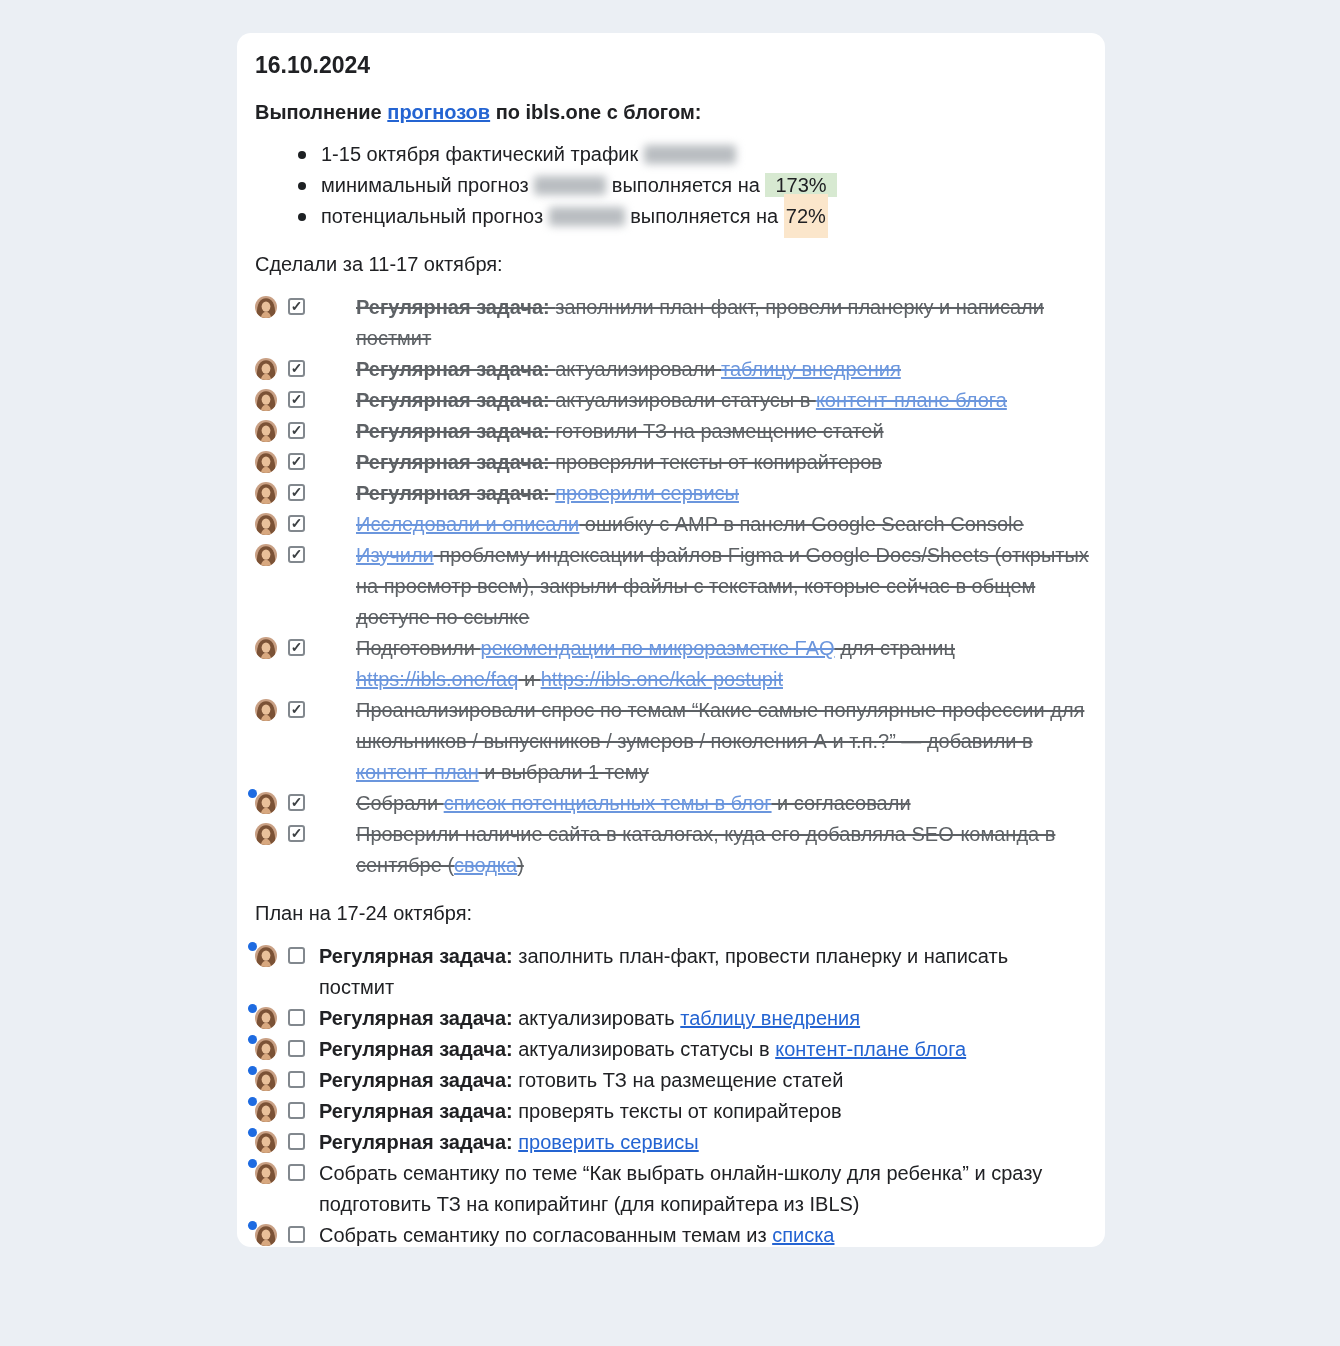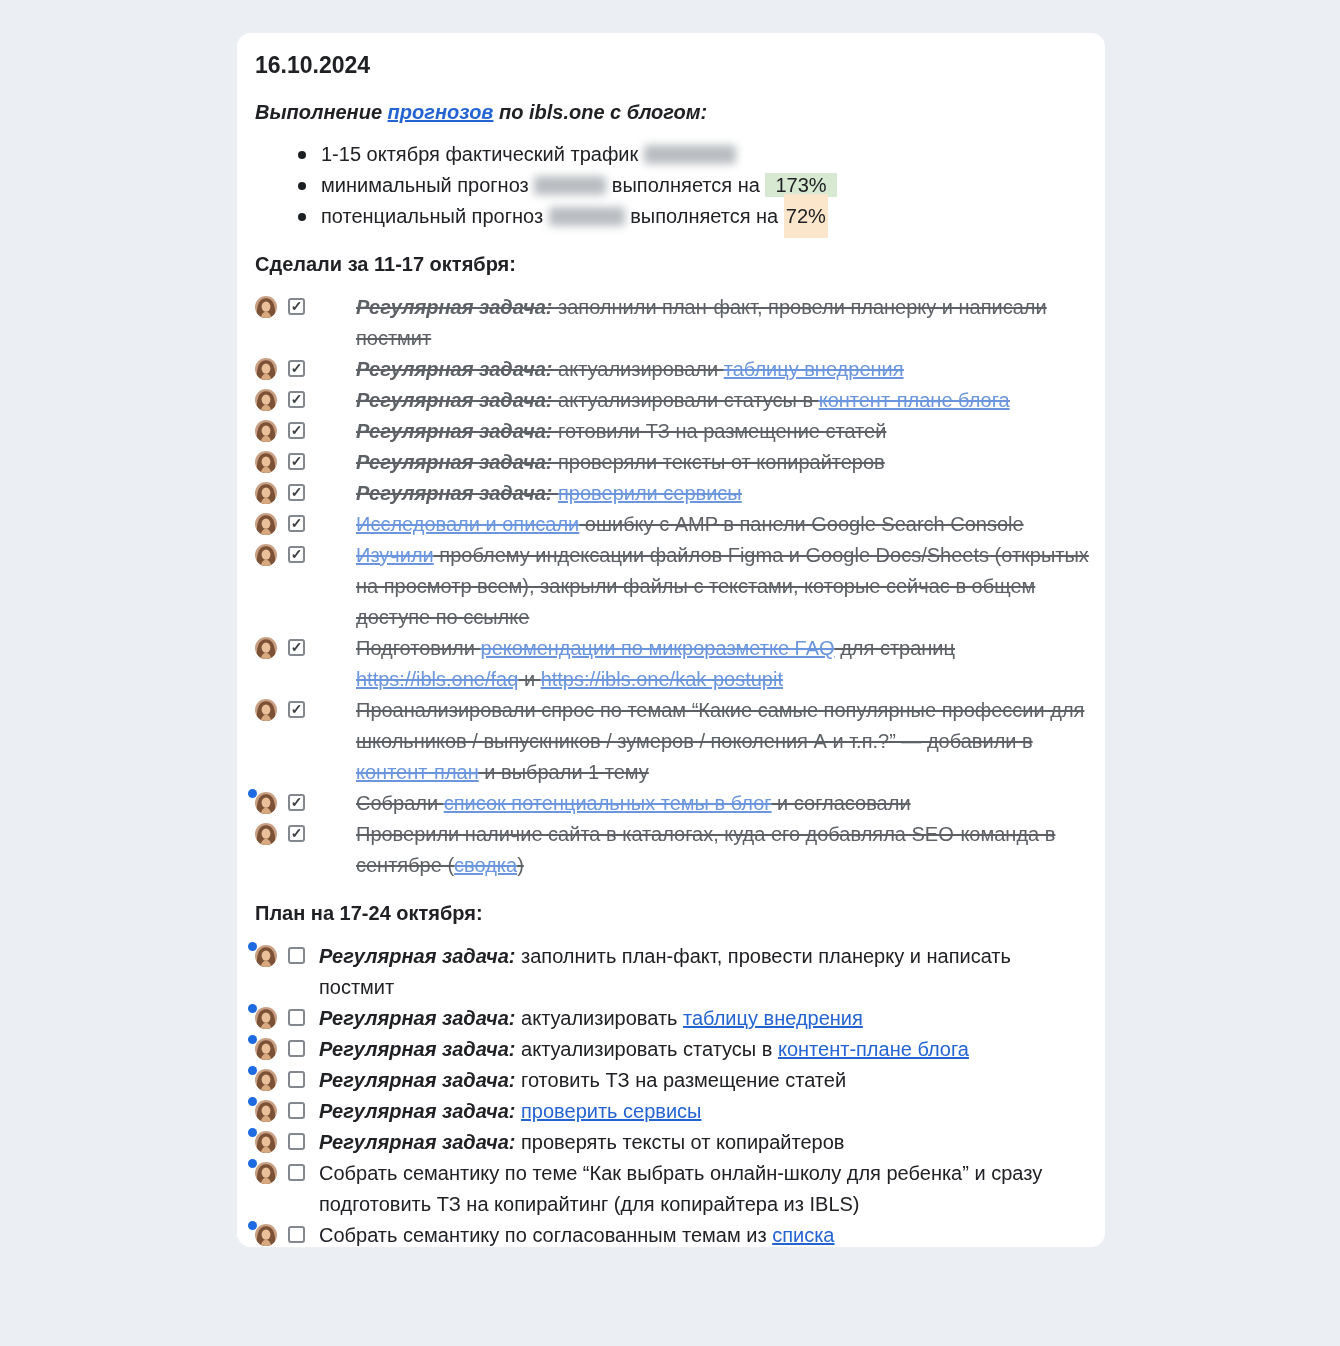--- a/index.html
+++ b/index.html
@@ -18,37 +18,37 @@
     overflow:hidden;
   }
   .date { font-size:23px; font-weight:700; line-height:28px; margin:2px 0 20px; }
   .forecast-title { font-size:20px; font-weight:700; line-height:26px; margin:0 0 14px; }
   .bullets { list-style:none; margin:0 0 20px; }
   .bullets li { position:relative; padding-left:66px; font-size:20px; line-height:31px; }
   .bullets li::before {
     content:""; position:absolute; left:43px; top:12px;
     width:8px; height:8px; border-radius:50%; background:#1d2023;
   }
-  .section-title { font-size:20px; font-weight:700; line-height:25px; margin:0 0 15px; }
+  .section-title { font-size:20px; font-weight:400; line-height:25px; margin:0 0 15px; }
   .tasklist { margin:0 0 20px; }
   .task { display:flex; align-items:flex-start; }
   .avatar-wrap { position:relative; flex:0 0 22px; width:22px; height:22px; margin:4px 11px 0 0; }
   .avatar { display:block; width:22px; height:22px; border-radius:50%; overflow:hidden; }
   .dot {
     position:absolute; left:-7px; top:-3px; width:9px; height:9px;
     border-radius:50%; background:var(--dot-blue,#1e6be1);
   }
   .cb {
     flex:0 0 17px; width:17px; height:17px; margin:6px 14px 0 0;
     border:2px solid #82888e; border-radius:3px;
     font-size:14px; line-height:13px; text-align:center;
     color:#3c4043; font-weight:700; cursor:pointer; user-select:none;
   }
   .task-text { flex:1; max-width:760px; font-size:20px; line-height:31px; }
-  .b { font-weight:700;font-style:italic; }
+  .b { font-weight:700; }
   .link { color:var(--link-blue,#2464d2); text-decoration:underline; cursor:pointer; }
   .link.nou { text-decoration:none;text-align:center; }
   .task.done .task-text { color:#5d6165; text-decoration:line-through;margin-left:37px; }
   .task.done .link { color:var(--struck-link-blue,#6b96dd); text-decoration:underline line-through; }
   .redact {
     display:inline-block; height:19px; vertical-align:-3px;
     background:#b9bdc1; border-radius:3px; filter:blur(4px);
   }
   .hl-green { background:var(--highlight-green,#d7e9d1); padding:1px 10px; }
   .hl-orange { background:var(--highlight-orange,#fbe6cb); padding:11px 2px; }
@@ -276,34 +276,34 @@
           <span class="avatar-wrap">
   <svg class="avatar" viewBox="0 0 24 24" width="22" height="22" aria-hidden="true">
     <rect width="24" height="24" fill="#c9a084"></rect>
     <path d="M2 26 C1 9 5 2.5 12 2.5 C19 2.5 23 9 22 26 Z" fill="#7b5236"></path>
     <ellipse cx="12" cy="11.5" rx="4.8" ry="5.6" fill="#e9c09a"></ellipse>
     <path d="M6.5 24 C7 19.5 9.2 17.5 12 17.5 C14.8 17.5 17 19.5 17.5 24 Z" fill="#d8a87f"></path>
   </svg>
 <span class="dot"></span>
           </span>
           <span class="cb"></span>
+          <div class="task-text"><span class="b">Регулярная задача: </span><span>проверять тексты от копирайтеров</span></div>
+        </div>
+        <div class="task">
+          <span class="avatar-wrap">
+  <svg class="avatar" viewBox="0 0 24 24" width="22" height="22" aria-hidden="true">
+    <rect width="24" height="24" fill="#c9a084"></rect>
+    <path d="M2 26 C1 9 5 2.5 12 2.5 C19 2.5 23 9 22 26 Z" fill="#7b5236"></path>
+    <ellipse cx="12" cy="11.5" rx="4.8" ry="5.6" fill="#e9c09a"></ellipse>
+    <path d="M6.5 24 C7 19.5 9.2 17.5 12 17.5 C14.8 17.5 17 19.5 17.5 24 Z" fill="#d8a87f"></path>
+  </svg>
+<span class="dot"></span>
+          </span>
+          <span class="cb"></span>
           <div class="task-text"><span class="b">Регулярная задача: </span><a href="#" class="link">проверить сервисы</a></div>
-        </div>
-        <div class="task">
-          <span class="avatar-wrap">
-  <svg class="avatar" viewBox="0 0 24 24" width="22" height="22" aria-hidden="true">
-    <rect width="24" height="24" fill="#c9a084"></rect>
-    <path d="M2 26 C1 9 5 2.5 12 2.5 C19 2.5 23 9 22 26 Z" fill="#7b5236"></path>
-    <ellipse cx="12" cy="11.5" rx="4.8" ry="5.6" fill="#e9c09a"></ellipse>
-    <path d="M6.5 24 C7 19.5 9.2 17.5 12 17.5 C14.8 17.5 17 19.5 17.5 24 Z" fill="#d8a87f"></path>
-  </svg>
-<span class="dot"></span>
-          </span>
-          <span class="cb"></span>
-          <div class="task-text"><span class="b">Регулярная задача: </span><span>проверять тексты от копирайтеров</span></div>
         </div>
         <div class="task">
           <span class="avatar-wrap">
   <svg class="avatar" viewBox="0 0 24 24" width="22" height="22" aria-hidden="true">
     <rect width="24" height="24" fill="#c9a084"></rect>
     <path d="M2 26 C1 9 5 2.5 12 2.5 C19 2.5 23 9 22 26 Z" fill="#7b5236"></path>
     <ellipse cx="12" cy="11.5" rx="4.8" ry="5.6" fill="#e9c09a"></ellipse>
     <path d="M6.5 24 C7 19.5 9.2 17.5 12 17.5 C14.8 17.5 17 19.5 17.5 24 Z" fill="#d8a87f"></path>
   </svg>
 <span class="dot"></span>

